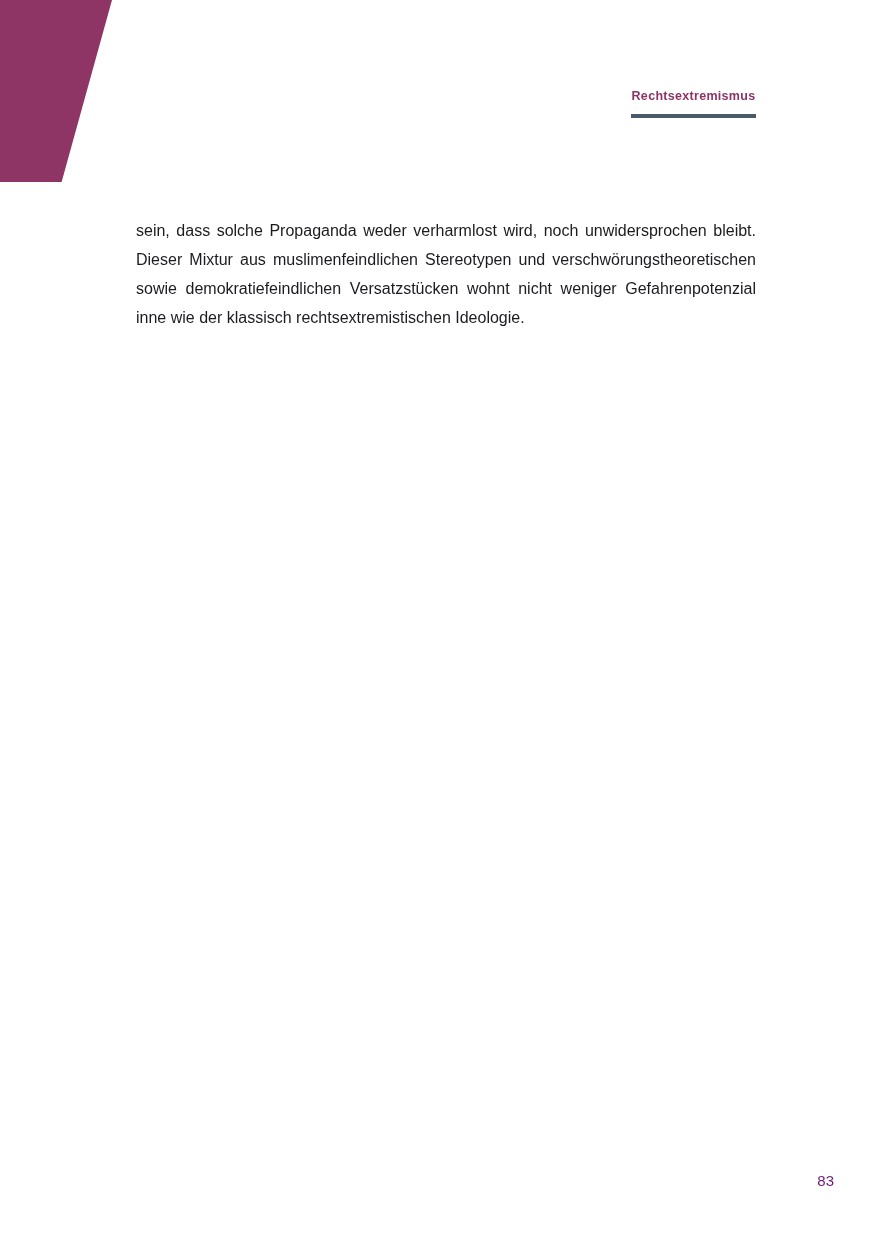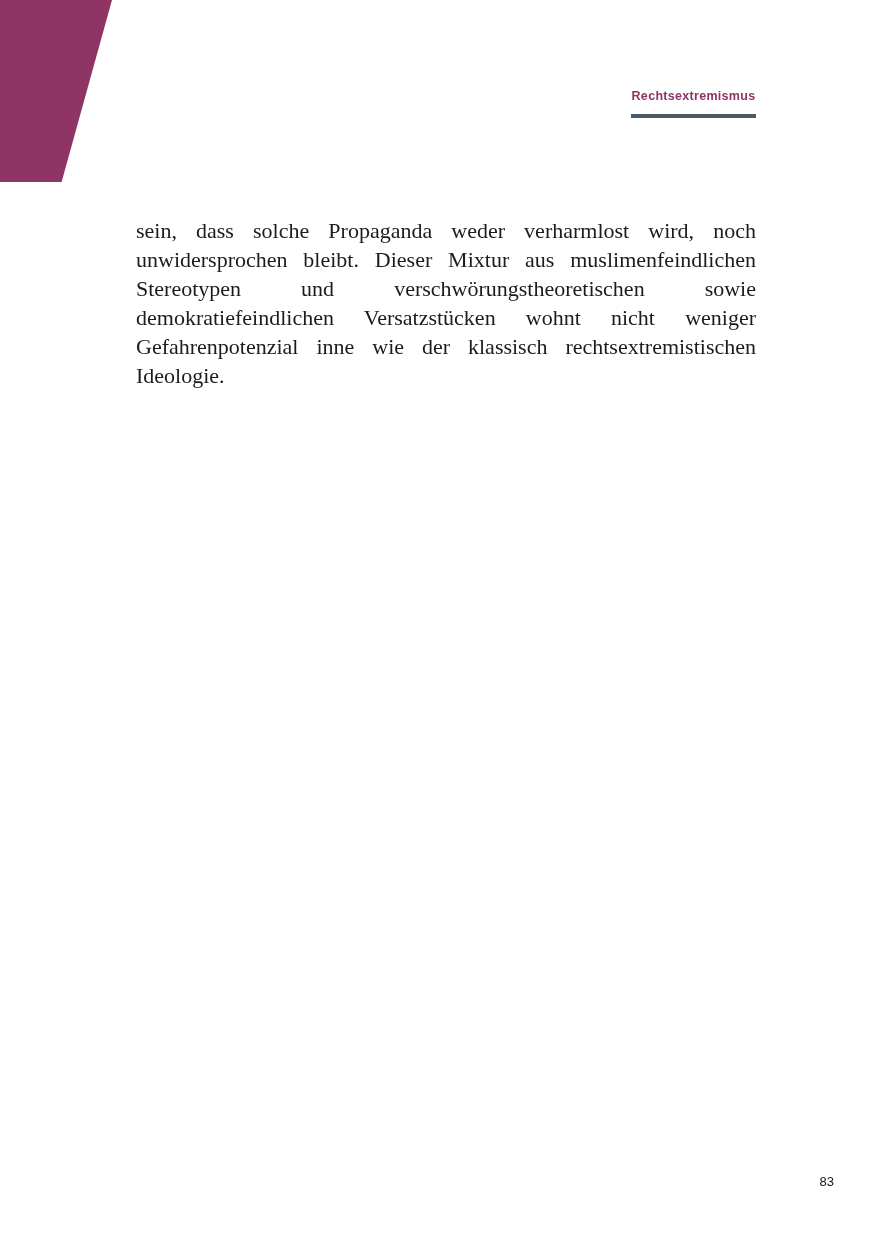--- a/index.html
+++ b/index.html
@@ -61,36 +61,35 @@
 
   
   .body-column {
     position: absolute;
     top: 216px;
     left: 136px;
     width: 620px;
   }
   .body-paragraph {
     margin: 0;
-    font-size: 22px;
+    font-size: 16px;
     line-height: 29px;
     color: #1b1b20;
     text-align: justify;
     text-justify: inter-word;
     hyphens: manual;
-    font-family: Liberation Serif, serif;
   }
 
   
   .page-number {
     position: absolute;
     bottom: 52px;
     right: 41px;
-    font-size: 13px;
-    color: #0f172a;
+    font-size: 15px;
+    color: #701a75;
   }
 </style>
 </head>
 <body>
 
 <div class="corner-shape">
   <div class="corner-shape-inner"></div>
 </div>
 
 <div class="running-head">

